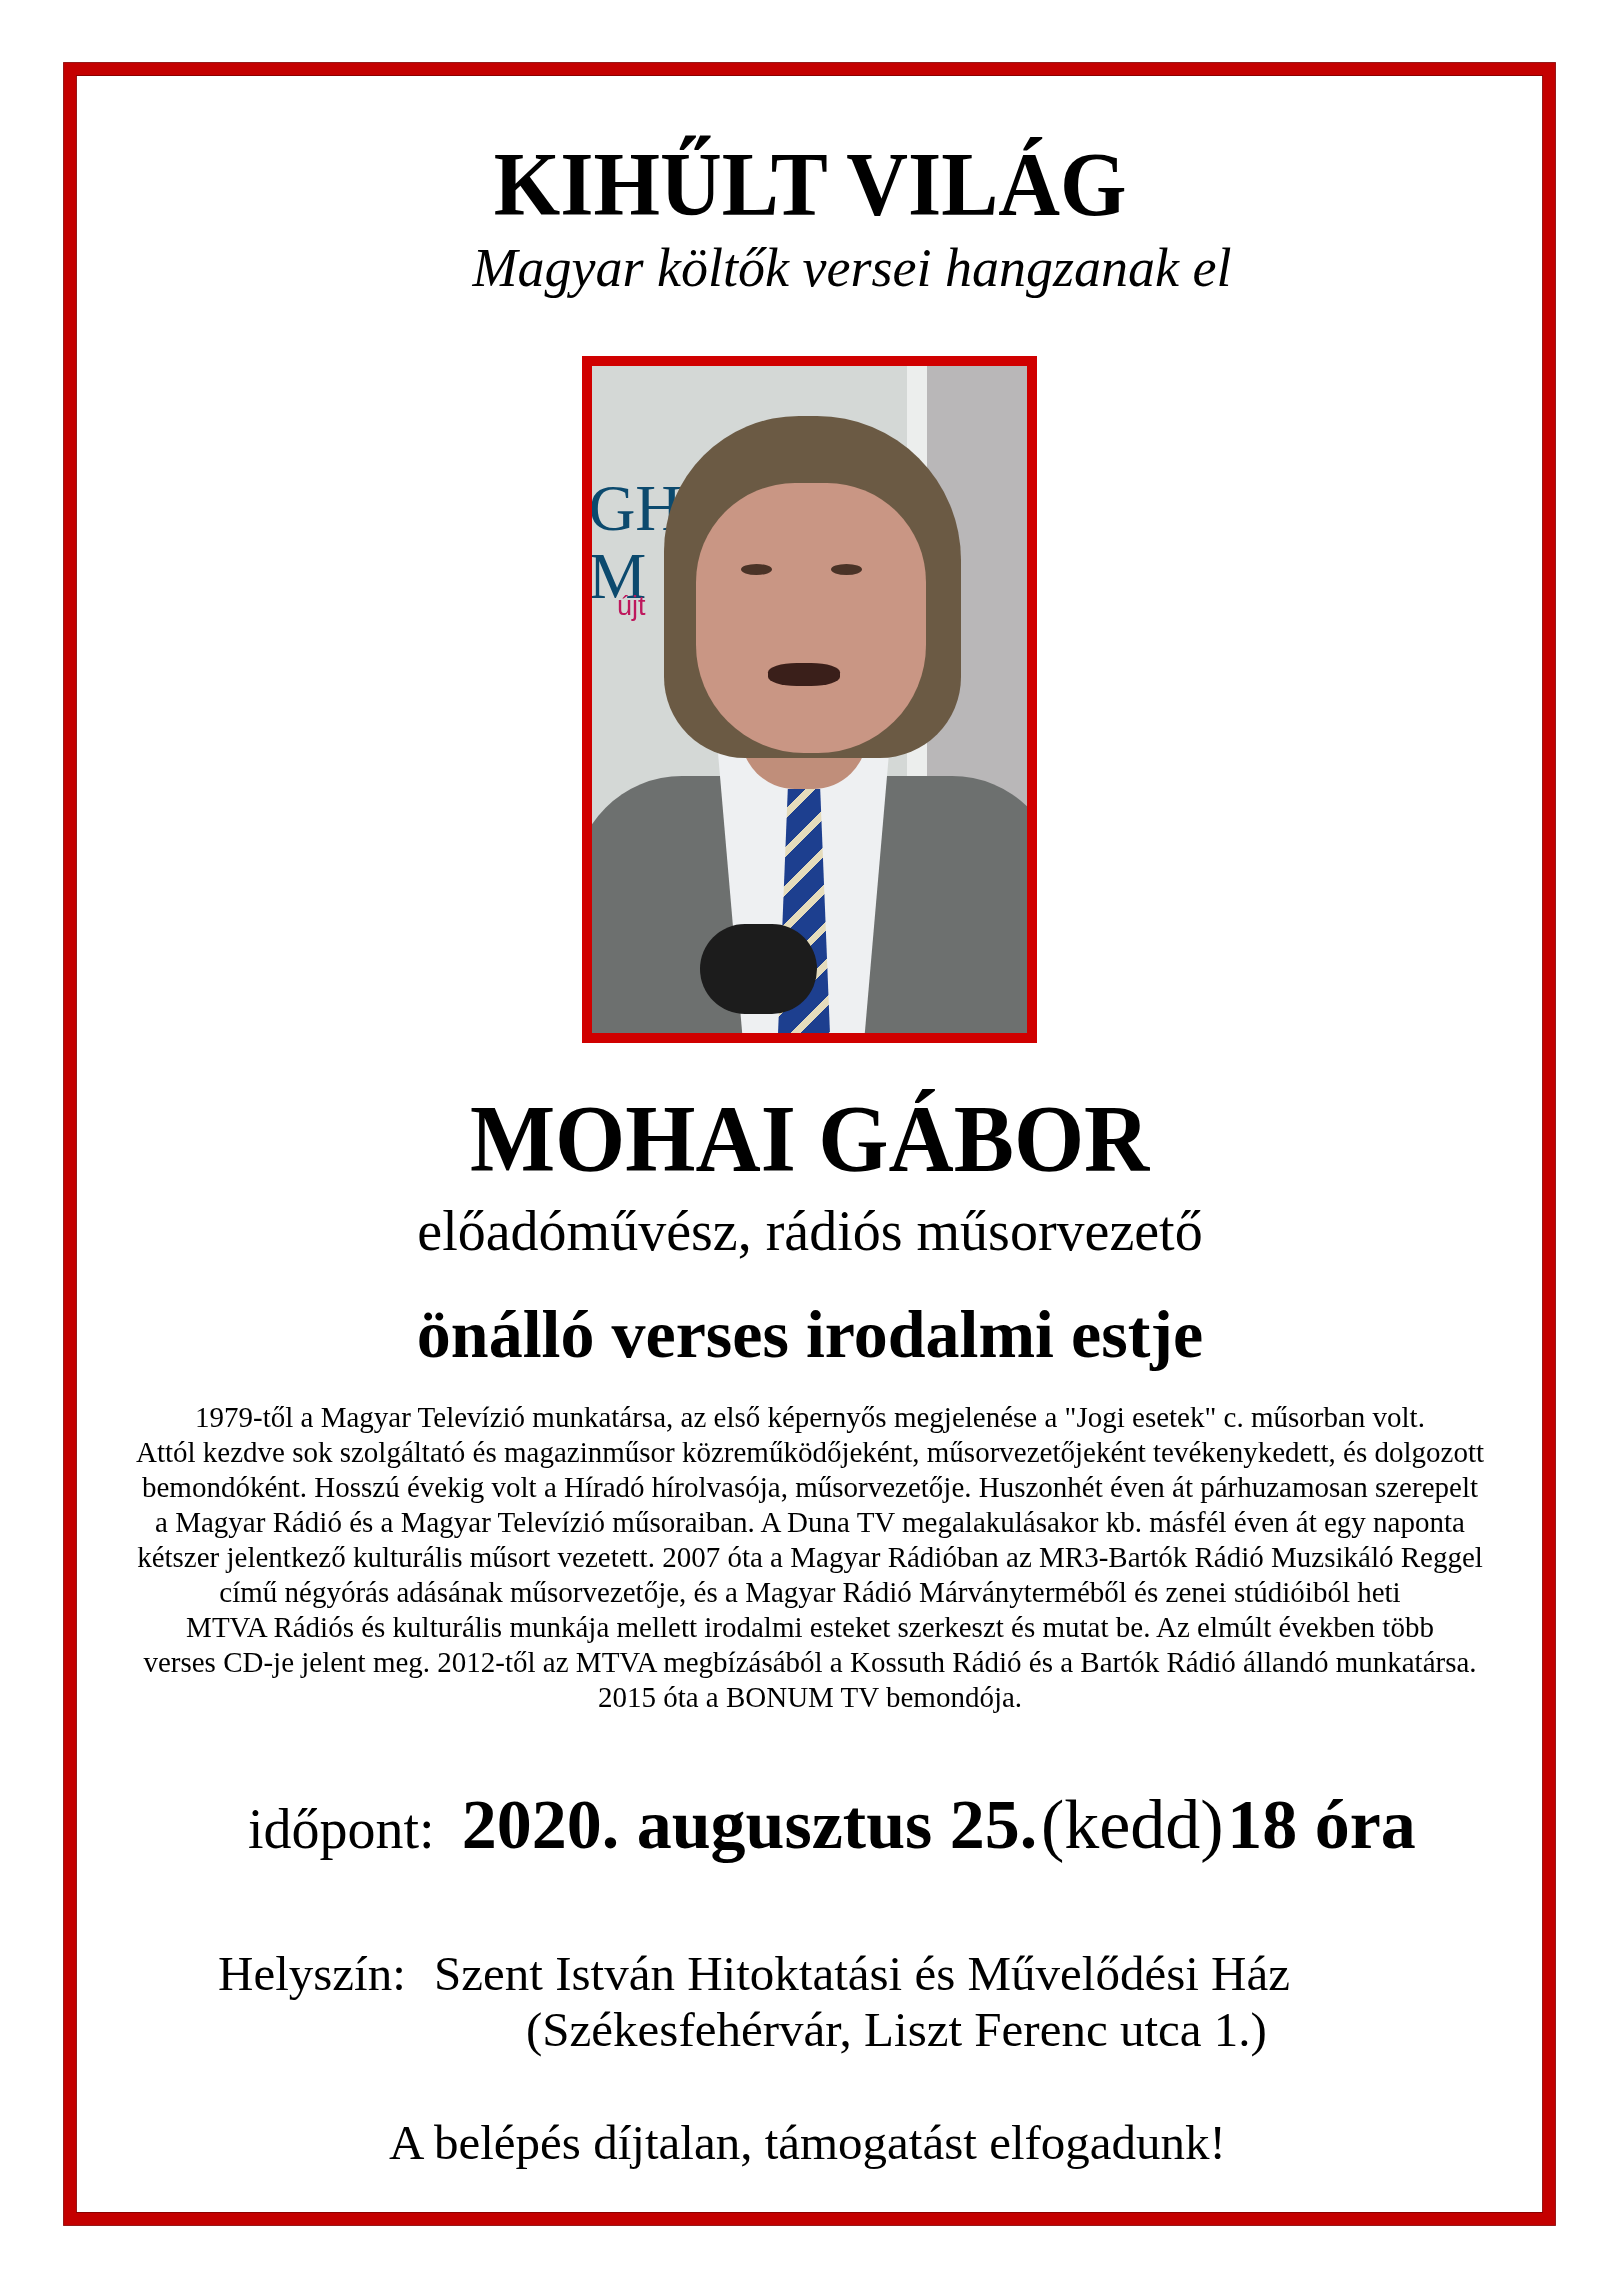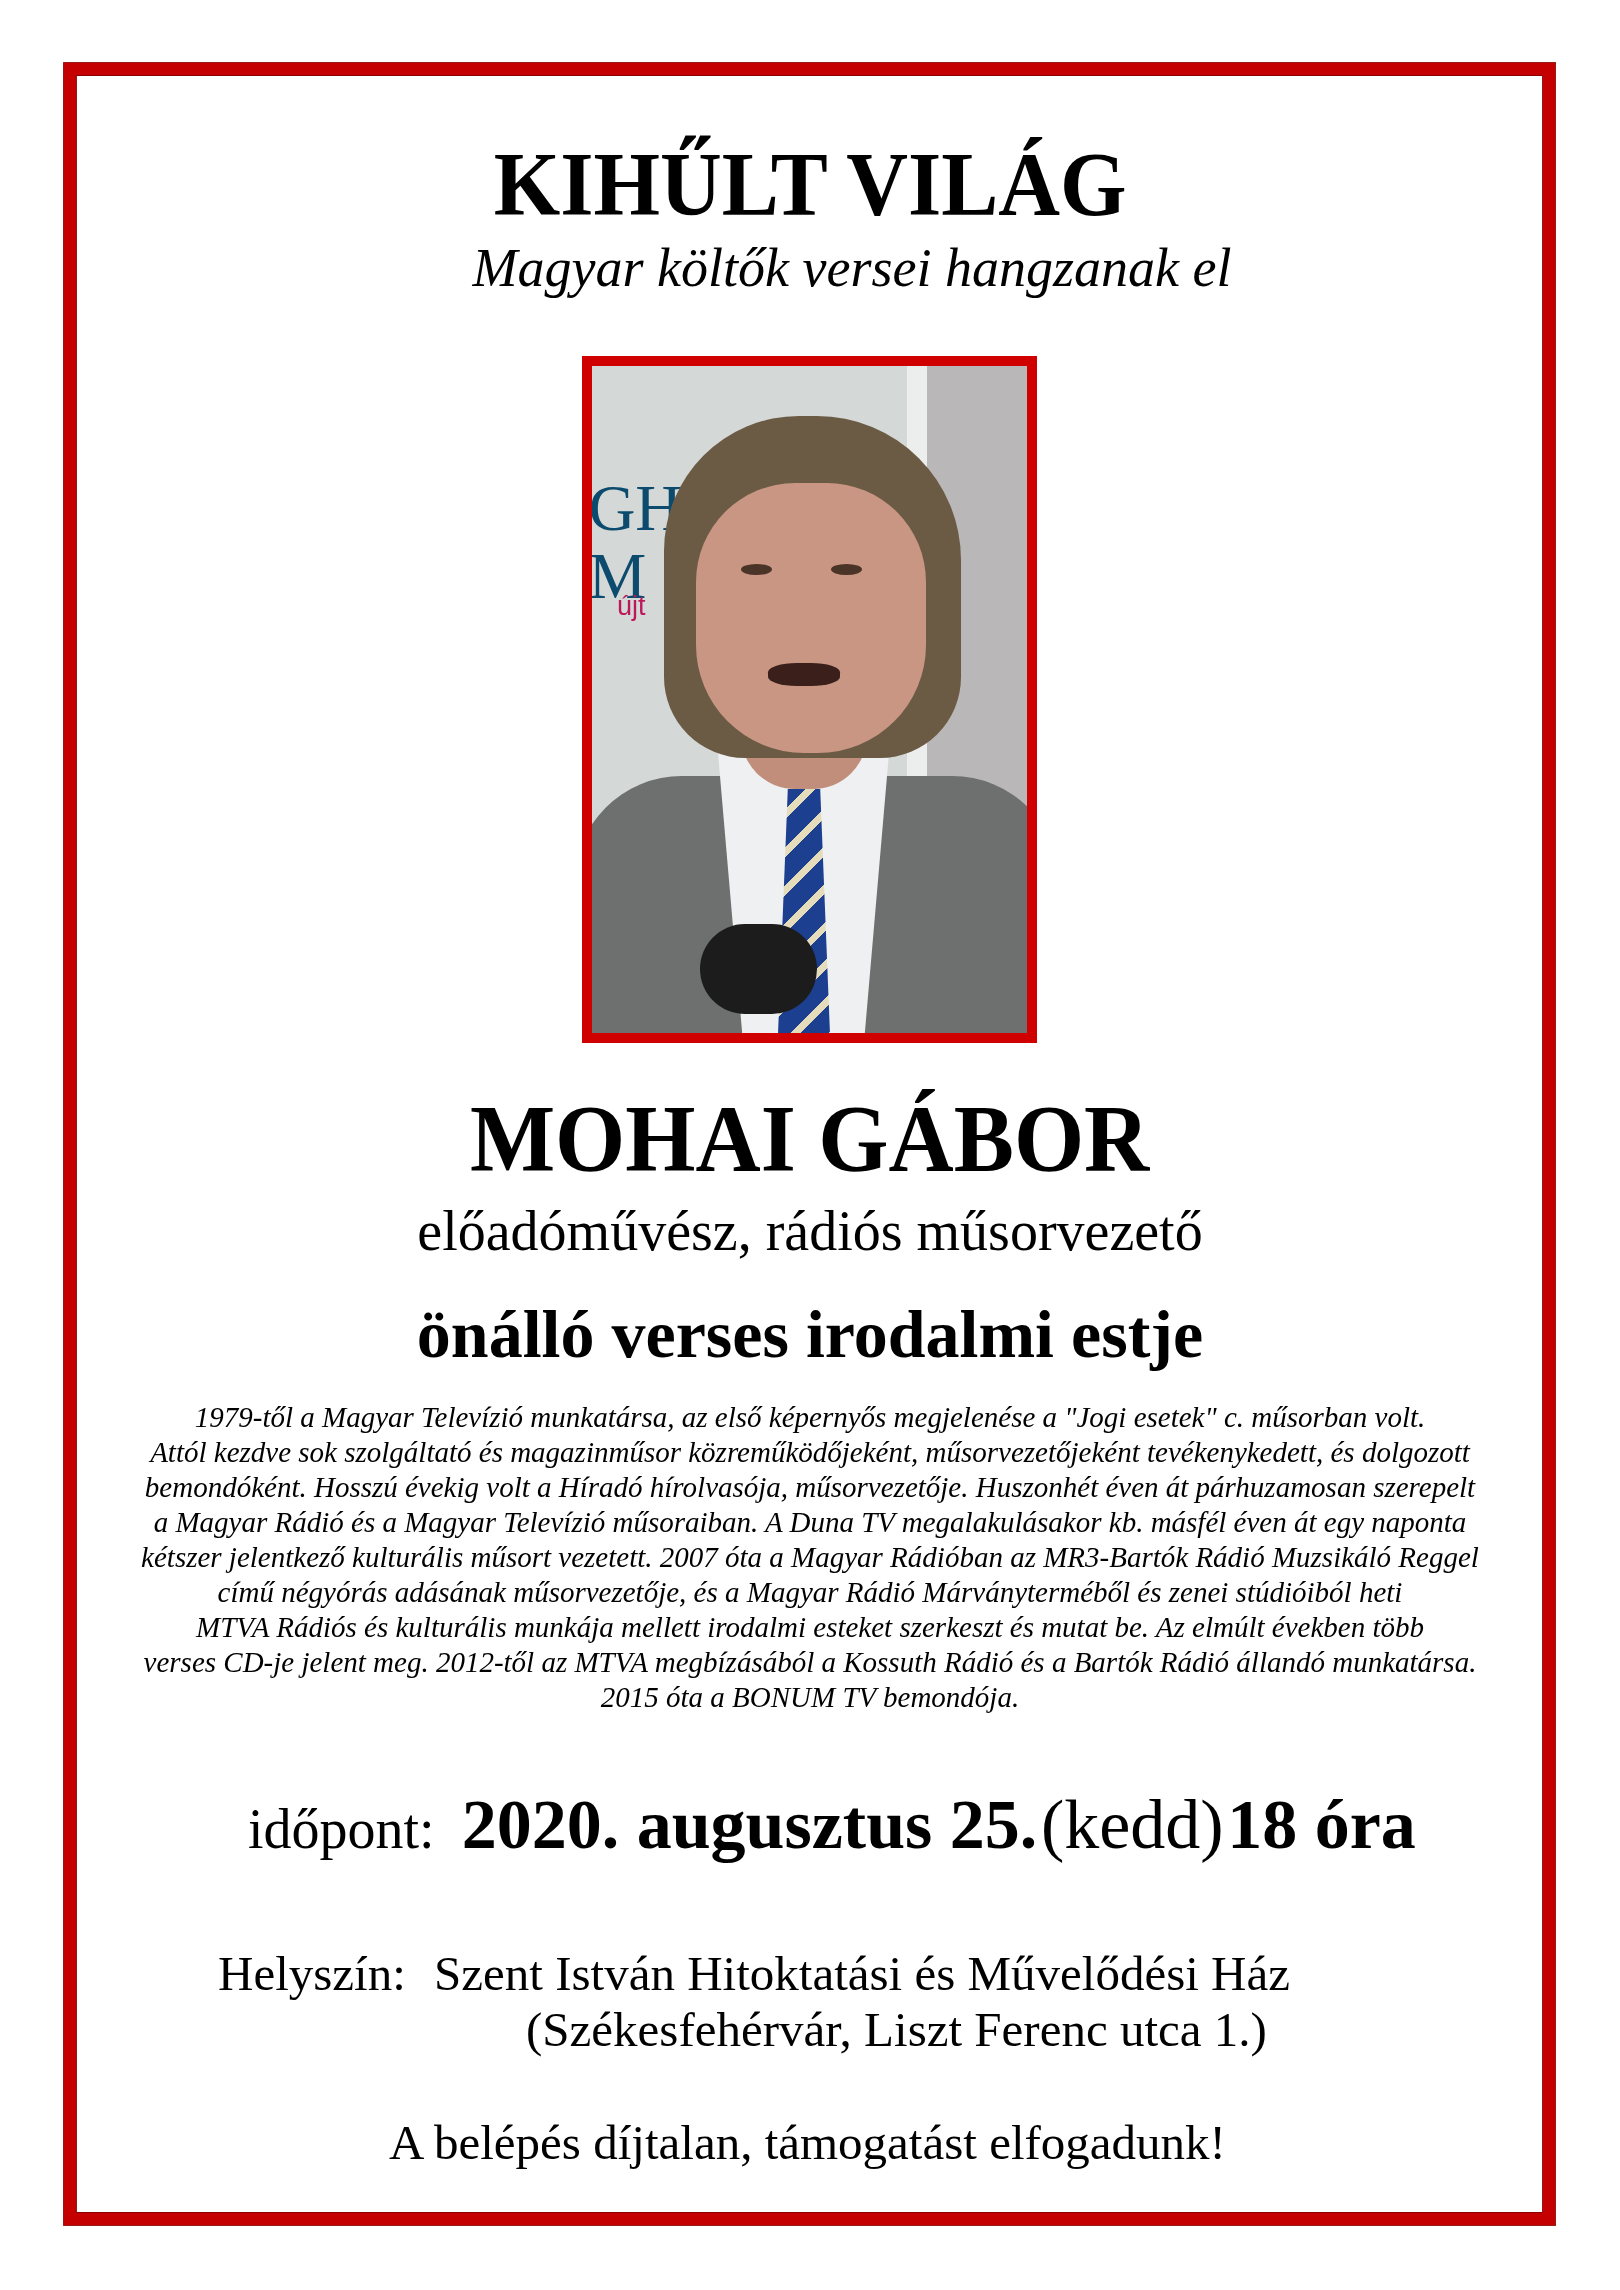--- a/index.html
+++ b/index.html
@@ -37,21 +37,21 @@
   .photo .eye { position: absolute; top: 198px; width: 31px; height: 10.8px; background: #4a3327; border-radius: 50%; }
   .photo .eye.l { left: 149px; } .photo .eye.r { left: 239px; }
   .photo .mouth { position: absolute; left: 176px; top: 297px; width: 72px; height: 23.4px; background: #3a1f1a; border-radius: 40%; }
   .photo .tie { position: absolute; left: 185px; top: 423px; width: 54px; height: 270px; background: repeating-linear-gradient(135deg, #1d3f8f 0 20px, #e5dcbc 20px 27px); clip-path: polygon(20% 0, 80% 0, 100% 100%, 0 100%); }
   .photo .mic { position: absolute; left: 108px; top: 558px; width: 117px; height: 90px; background: #1c1c1c; border-radius: 54px; }
 
   .name { top: 1092px; font-size: 95px; font-weight: bold; }
   .role { top: 1203px; font-size: 56px; }
   .event { top: 1300px; font-size: 68px; font-weight: bold; }
 
-  .bio { position: absolute; left: 108px; width: 1404px; top: 1400px; font-size: 29px; font-style: italic; line-height: 35px; text-align: center; }
+  .bio { position: absolute; left: 108px; width: 1404px; top: 1400px; font-size: 29px; line-height: 35px; text-align: center; }
   .bio div { white-space: nowrap; }
 
   .when { position: absolute; left: 248px; top: 1789px; white-space: nowrap; line-height: 72px; height: 72px; }
   .when .lbl { font-size: 56px; }
   .when .date { font-size: 70px; font-weight: bold; margin-left: 27px; }
   .when .day { font-size: 70px; }
   .when .time { font-size: 70px; font-weight: bold; }
 
   .place { position: absolute; left: 218px; top: 1949px; font-size: 49px; line-height: 1; white-space: nowrap; }
   .place .lbl { margin-right: 16px; }

